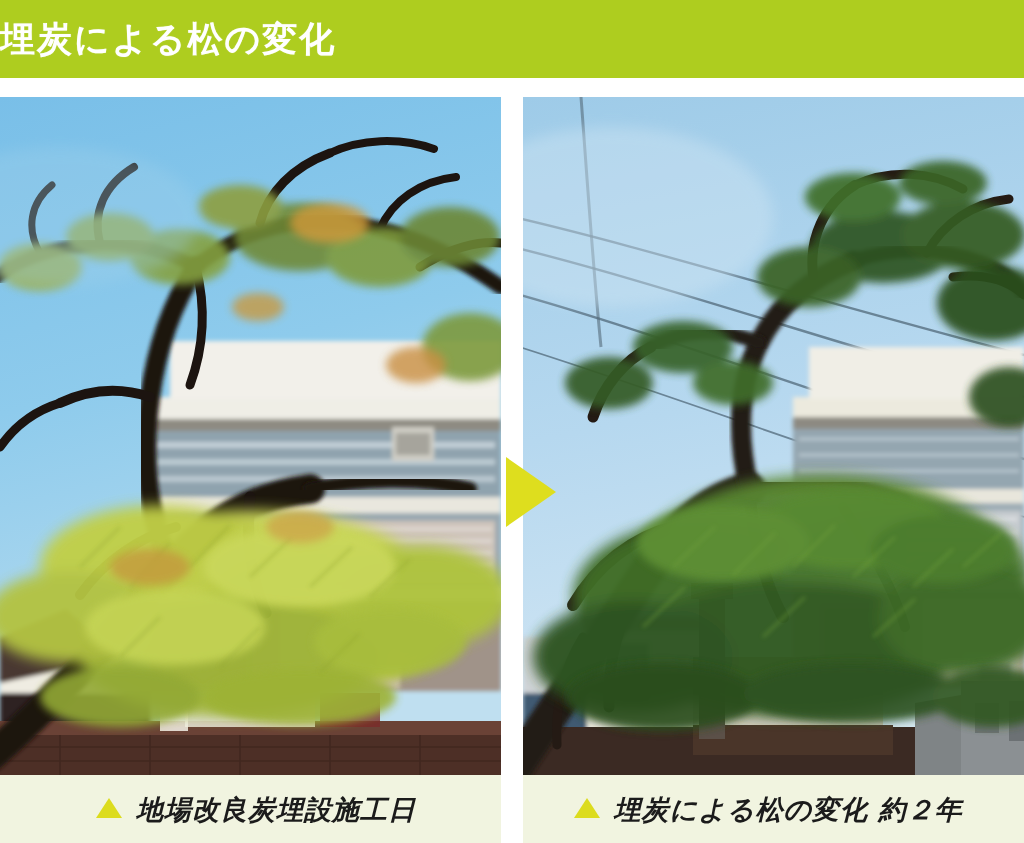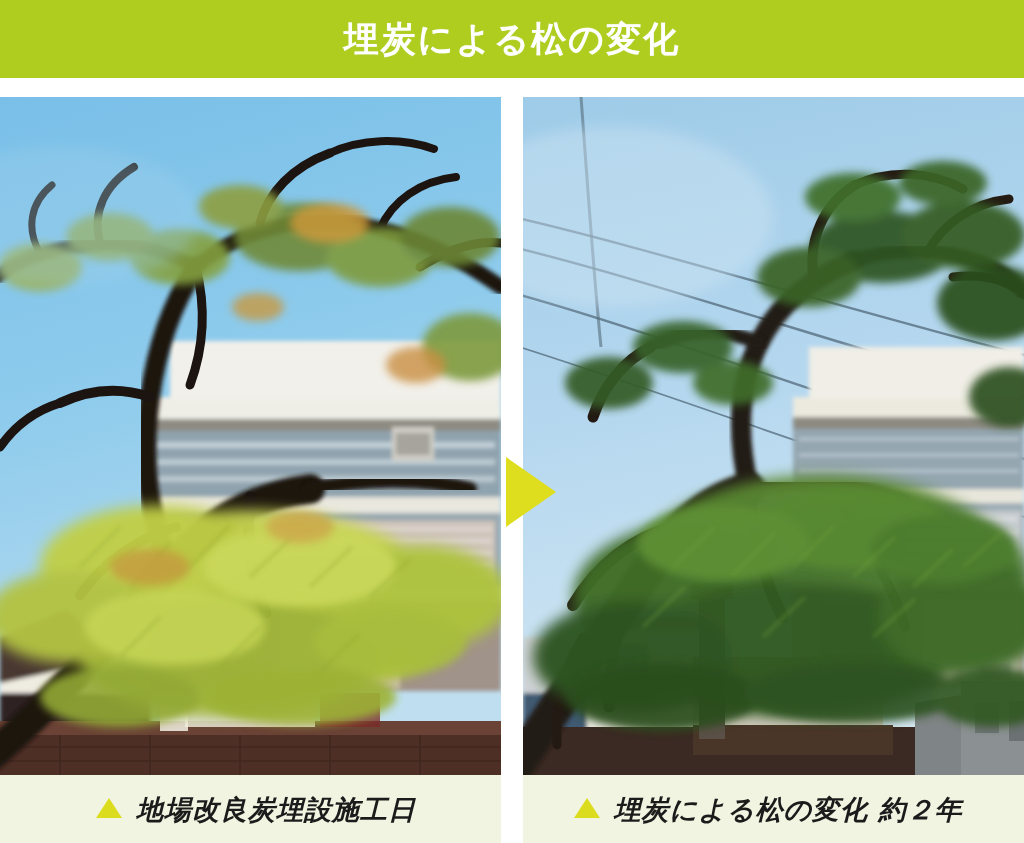--- a/index.html
+++ b/index.html
@@ -13,21 +13,21 @@
   #page{
     position:relative;
     width:1024px; height:843px;
     background:#ffffff;
   }
 
   
   #banner{
     position:absolute; left:0; top:0;
     width:1024px; height:78px;
-    display:flex; align-items:center; justify-content:center;
+    display:flex; align-items:center; justify-content:flex-start;
   }
   #banner-title{
     color:#ffffff;
     font-size:35px;
     font-weight:bold;
     letter-spacing:2px;
     font-family:"DejaVu Sans","Liberation Sans",sans-serif;
     text-shadow:0 0 1px rgba(255,255,255,.5);
     white-space:nowrap;
     line-height:1;

